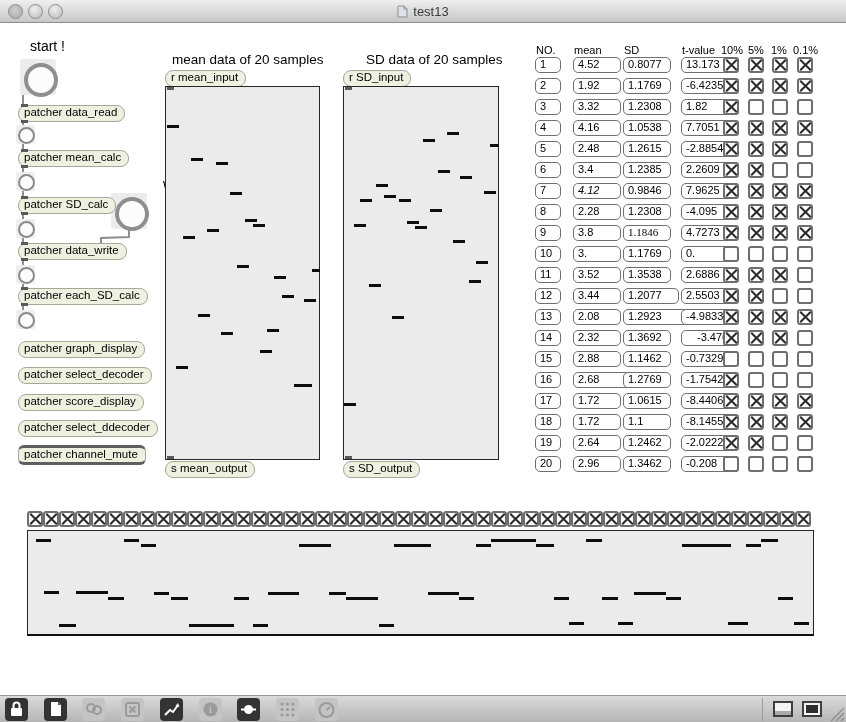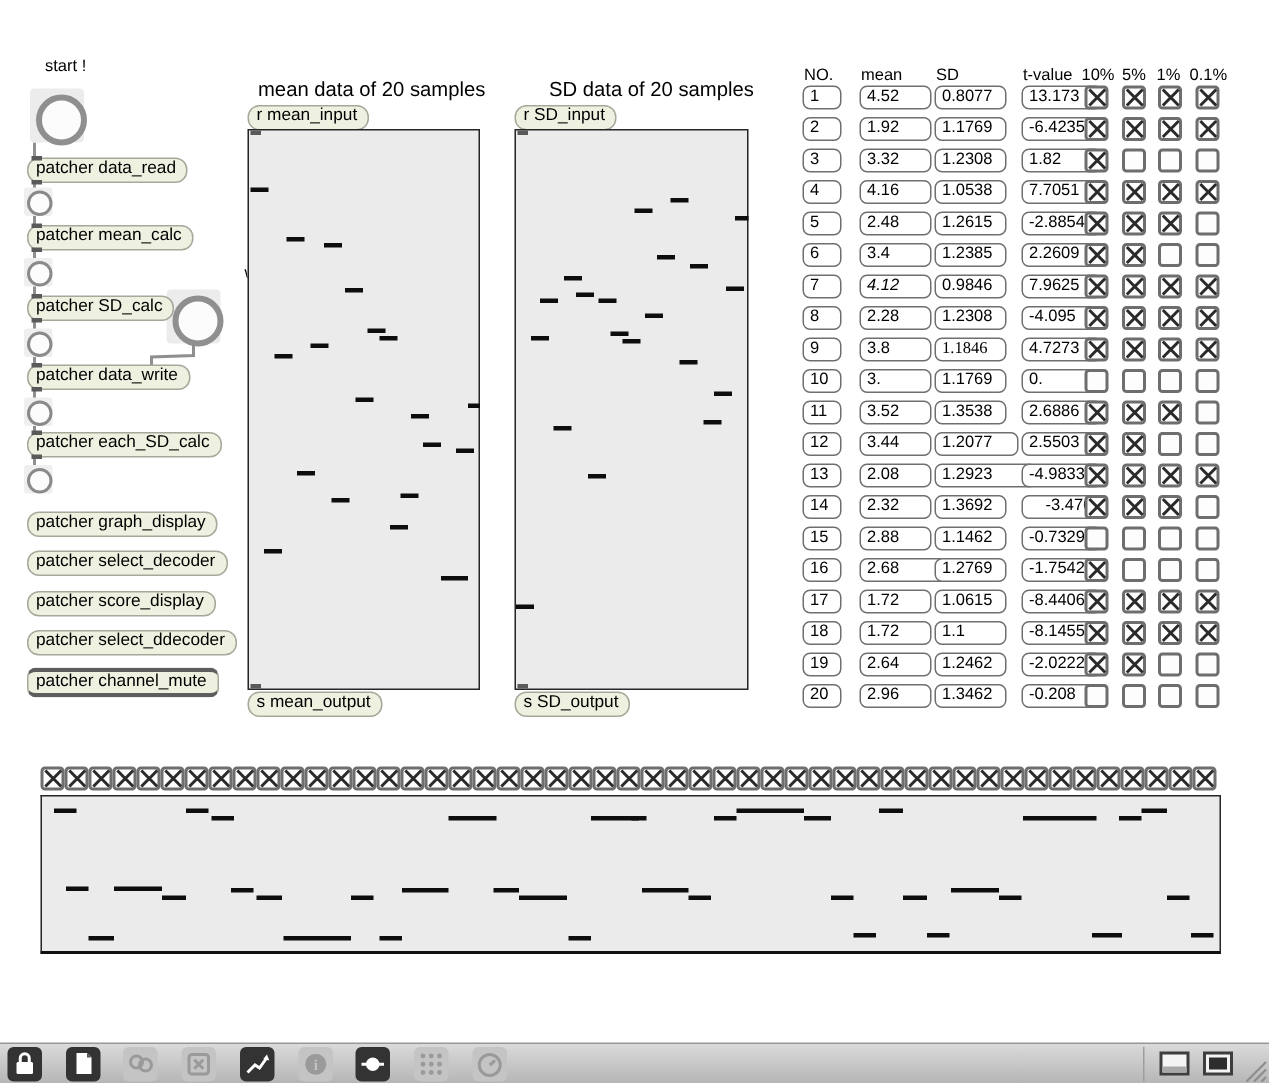--- a/index.html
+++ b/index.html
@@ -18,21 +18,21 @@
   .obox{position:absolute;box-sizing:border-box;height:17px;border:1.5px solid #a6a89a;
         border-radius:8px;background:#eef1e0;font-size:11.5px;line-height:13px;
         padding:0 7px 0 5px;white-space:nowrap;}
   .obox.mute{border-top:3px solid #5e5e5e;border-bottom:3px solid #5e5e5e;border-radius:6px;height:20px;}
   .bang-big{position:absolute;width:36px;height:36px;background:#ececec;border-radius:3px;}
   .bang-big .ring{position:absolute;left:4px;top:4px;width:26px;height:26px;border-radius:50%;
                   border:4px solid #8f8f8f;background:#fcfcfc;}
   .bang-small{position:absolute;width:19px;height:19px;background:#efefef;border-radius:2px;}
   .bang-small .ring{position:absolute;left:2px;top:2px;width:13px;height:13px;border-radius:50%;
                     border:2px solid #8a8a8a;background:#fcfcfc;}
-  .comment{position:absolute;font-size:11px;color:#000;white-space:nowrap;}
+  .comment{position:absolute;font-size:14px;color:#000;white-space:nowrap;}
   .sect-title{position:absolute;font-size:13.5px;white-space:nowrap;}
   .display{position:absolute;background:#ebebeb;border:1px solid #262626;}
   .display.thickbottom{border-bottom:2px solid #111;}
   .mark{position:absolute;height:3px;background:#0d0d0d;}
   .nub{position:absolute;width:7px;height:3px;background:#5a5a5a;}
   
   .th{position:absolute;font-size:11px;white-space:nowrap;}
   .numbox{position:absolute;box-sizing:border-box;height:16px;border:1.5px solid #6f6f6f;
           border-radius:5px;background:#fff;font-size:11px;line-height:12.5px;padding-left:4px;
           white-space:nowrap;overflow:hidden;}
@@ -51,20 +51,31 @@
   .tsep{position:absolute;top:2px;width:1px;height:23px;background:#9d9d9d;}
   .wbtn{position:absolute;top:3px;width:24px;height:21px;}
   svg{display:block;}
   .cords{position:absolute;left:0;top:0;pointer-events:none;}
 </style>
 </head>
 <body>
 
 <div class="window">
 
+  <div class="titlebar">
+    <div class="tlight" style="left:8px;background:radial-gradient(circle at 45% 40%,#cfcfcf,#a8a8a8);"></div>
+    <div class="tlight" style="left:28px;"></div>
+    <div class="tlight" style="left:48px;"></div>
+    <div class="title-text">
+      <span class="doc-icon"><svg width="11" height="13" viewBox="0 0 11 13">
+            <path d="M1 1h6l3 3v8H1z" fill="#dfe3e8" stroke="#8a8f96" stroke-width="1"></path>
+            <path d="M7 1v3h3" fill="none" stroke="#8a8f96" stroke-width="1"></path>
+          </svg></span><span>test13</span>
+    </div>
+  </div>
 
   <svg class="cords" width="846" height="722">
     <g stroke="#8f8f8f" stroke-width="2" fill="none">
       <line x1="23" y1="95" x2="23" y2="106"></line>
       <line x1="23" y1="121" x2="23" y2="128"></line>
       <line x1="23" y1="142" x2="23" y2="151"></line>
       <line x1="23" y1="166" x2="23" y2="174"></line>
       <line x1="23" y1="189" x2="23" y2="198"></line>
       <line x1="23" y1="213" x2="23" y2="221"></line>
       <line x1="23" y1="236" x2="23" y2="244"></line>

